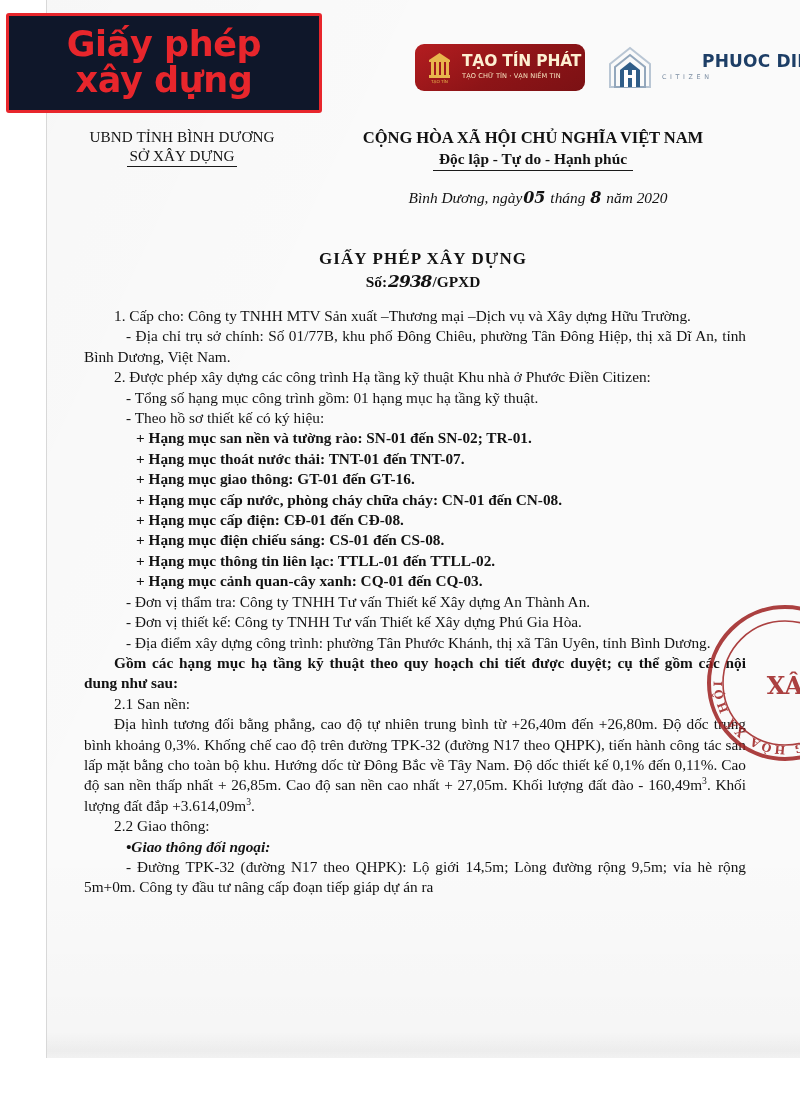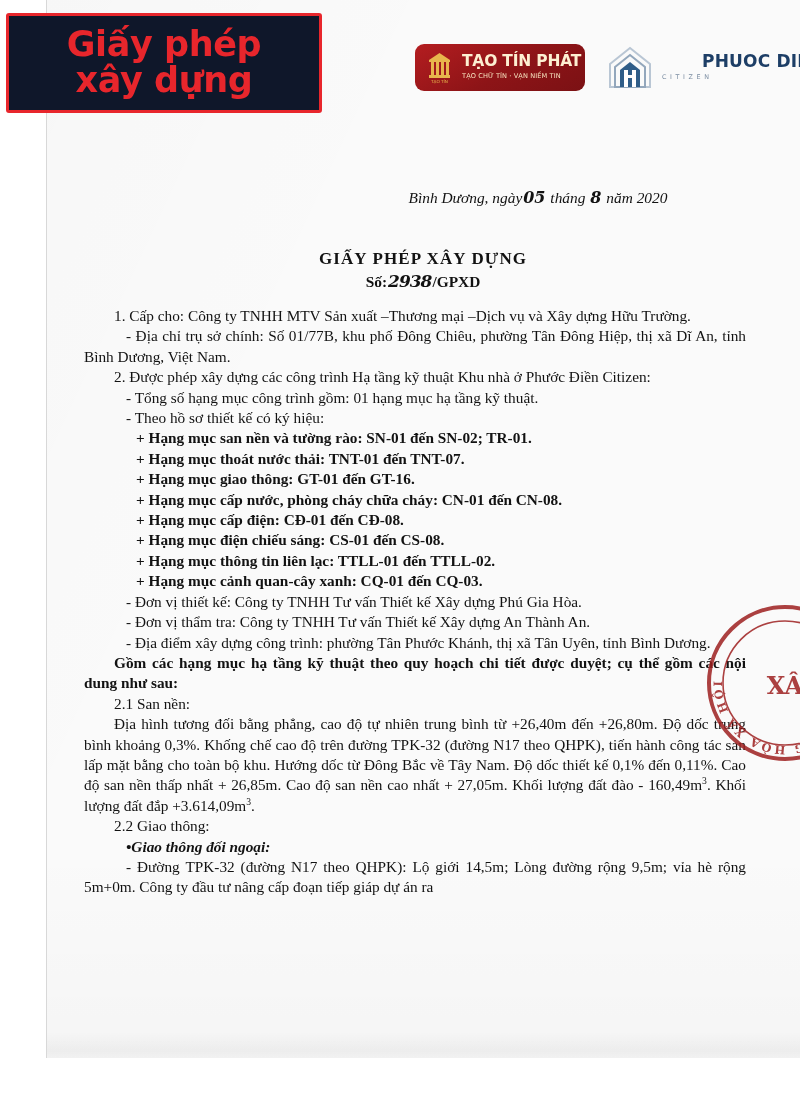--- a/index.html
+++ b/index.html
@@ -247,20 +247,30 @@
       <path id="ringpath" d="M85,22 a63,63 0 1,1 -0.1,0" fill="none"></path>
       <text font-family="DejaVu Serif, serif" font-size="11.5" font-weight="700" fill="#9e2020" letter-spacing="2.2">
         <textPath href="#ringpath" startOffset="36%">CỘNG HÒA XÃ HỘI</textPath>
       </text>
       <text x="85" y="96" font-family="DejaVu Serif, serif" font-size="24" font-weight="700" fill="#9e2020" text-anchor="middle">XÂ</text>
     </svg>
   </div>
 
   <div class="doc">
 
+    <div class="hdr">
+      <div class="hdr-left">
+        <div class="hdr-l1">UBND TỈNH BÌNH DƯƠNG</div>
+        <div class="hdr-l2">SỞ XÂY DỰNG</div>
+      </div>
+      <div class="hdr-right">
+        <div class="hdr-r1">CỘNG HÒA XÃ HỘI CHỦ NGHĨA VIỆT NAM</div>
+        <div class="hdr-r2">Độc lập - Tự do - Hạnh phúc</div>
+      </div>
+    </div>
 
     <div class="datum">
       <span>Bình Dương, ngày</span><span class="hand">05</span>
       <span>tháng</span>
       <span class="hand">8</span>
       <span>năm 2020</span>
     </div>
 
     <div class="title-wrap">
       <div class="title-main">GIẤY PHÉP XÂY DỰNG</div>
@@ -279,22 +289,22 @@
 
       <p class="ind-3">+ Hạng mục san nền và tường rào: SN-01 đến SN-02; TR-01.</p>
       <p class="ind-3">+ Hạng mục thoát nước thải: TNT-01 đến TNT-07.</p>
       <p class="ind-3">+ Hạng mục giao thông: GT-01 đến GT-16.</p>
       <p class="ind-3">+ Hạng mục cấp nước, phòng cháy chữa cháy: CN-01 đến CN-08.</p>
       <p class="ind-3">+ Hạng mục cấp điện: CĐ-01 đến CĐ-08.</p>
       <p class="ind-3">+ Hạng mục điện chiếu sáng: CS-01 đến CS-08.</p>
       <p class="ind-3">+ Hạng mục thông tin liên lạc: TTLL-01 đến TTLL-02.</p>
       <p class="ind-3">+ Hạng mục cảnh quan-cây xanh: CQ-01 đến CQ-03.</p>
 
+      <p class="ind-2">- Đơn vị thẩm tra: Công ty TNHH Tư vấn Thiết kế Xây dựng An Thành An.</p>
       <p class="ind-2">- Đơn vị thiết kế: Công ty TNHH Tư vấn Thiết kế Xây dựng Phú Gia Hòa.</p>
-      <p class="ind-2">- Đơn vị thẩm tra: Công ty TNHH Tư vấn Thiết kế Xây dựng An Thành An.</p>
       <p class="ind-2">- Địa điểm xây dựng công trình: phường Tân Phước Khánh, thị xã Tân Uyên, tỉnh Bình Dương.</p>
       <p class="ind-1 bold">Gồm các hạng mục hạ tầng kỹ thuật theo quy hoạch chi tiết được duyệt; cụ thể gồm các nội dung như sau:</p>
 
       <p class="ind-1">2.1 San nền:</p>
       <p class="ind-1"><span>Địa hình tương đối bằng phẳng, cao độ tự nhiên trung bình từ +26,40m đến +26,80m. Độ dốc trung bình khoảng 0,3%. Khống chế cao độ trên đường TPK-32 (đường N17 theo QHPK), tiến hành công tác san lấp mặt bằng cho toàn bộ khu. Hướng dốc từ Đông Bắc về Tây Nam. Độ dốc thiết kế 0,1% đến 0,11%. Cao độ san nền thấp nhất + 26,85m. Cao độ san nền cao nhất + 27,05m. Khối lượng đất đào -</span>
         <span>160,49m</span><sup>3</sup><span>. Khối lượng đất đắp +3.614,09m</span><sup>3</sup><span>.</span>
       </p>
 
       <p class="ind-1">2.2 Giao thông:</p>
       <p class="ind-2 ital">•<span>Giao thông đối ngoại:</span></p>

